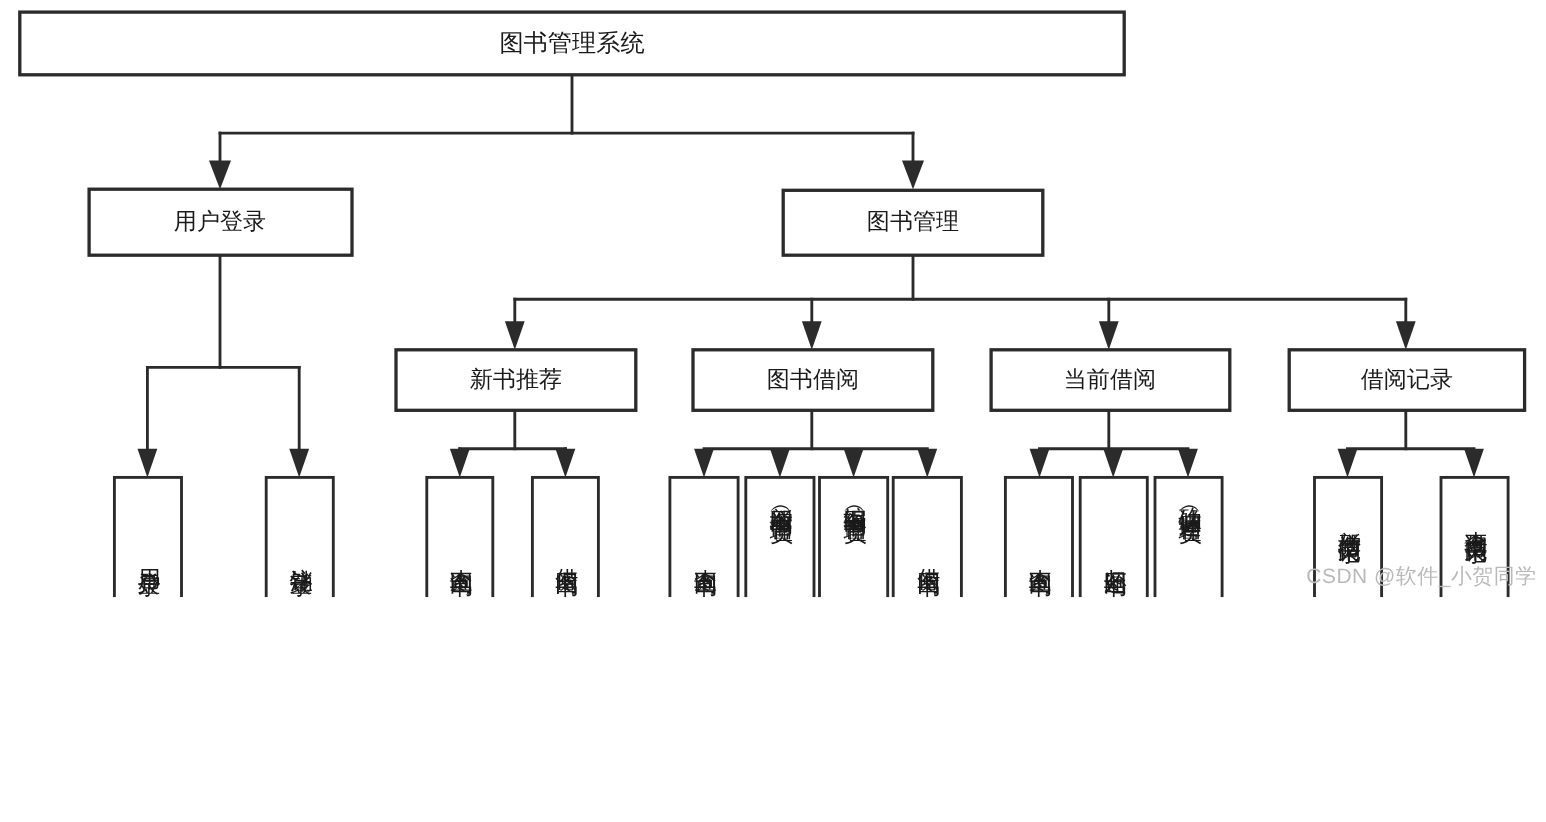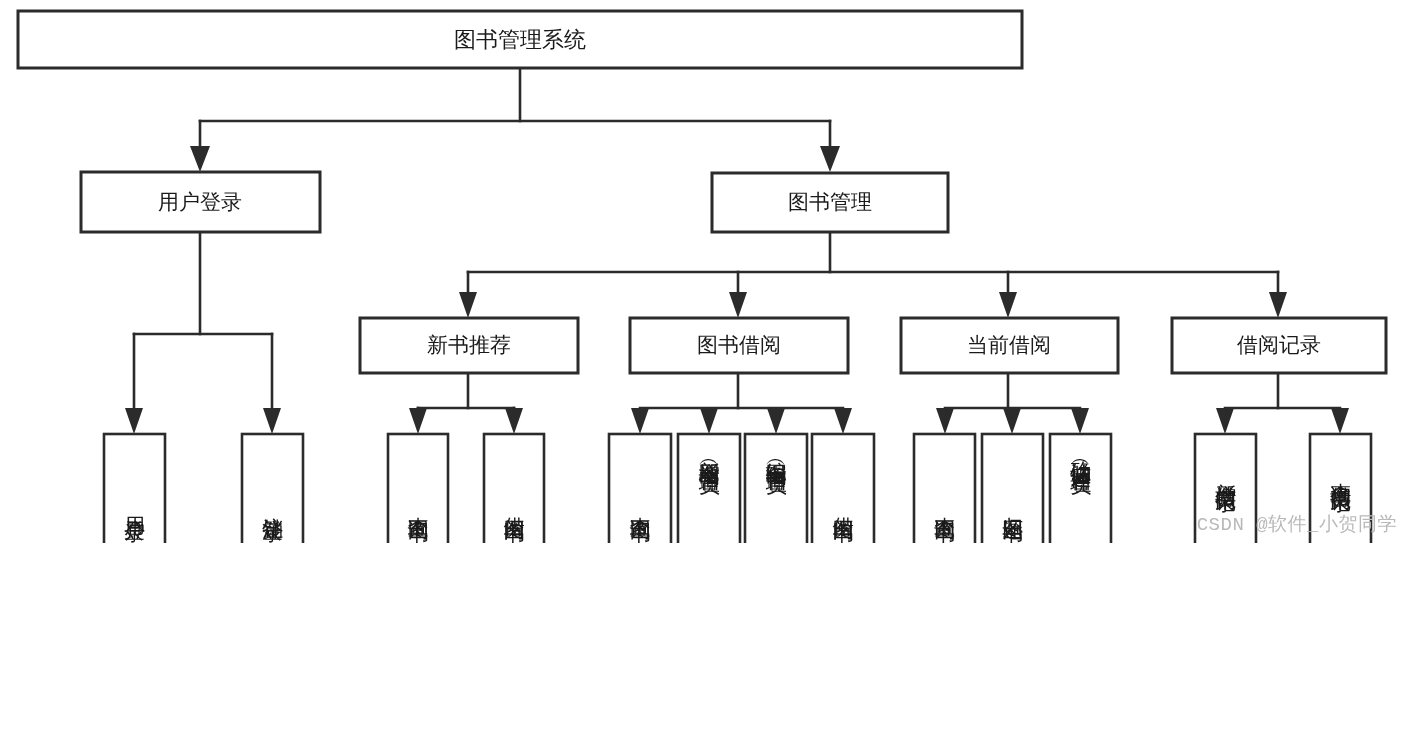--- a/index.html
+++ b/index.html
@@ -70,21 +70,21 @@
     font-size: 21px;
     line-height: 1.08;
     letter-spacing: 2px;
     color: #1a1a1a;
     white-space: nowrap;
   }
   .watermark {
     position: absolute;
     right: 8px;
     bottom: 6px;
-    font-family: Liberation Mono, monospace;
+    font-family: Liberation Sans, sans-serif;
     font-size: 19px;
     color: #b9b9b9;
     letter-spacing: 0.5px;
     white-space: nowrap;
     user-select: none;
   }
 </style>
 </head>
 <body>
 

